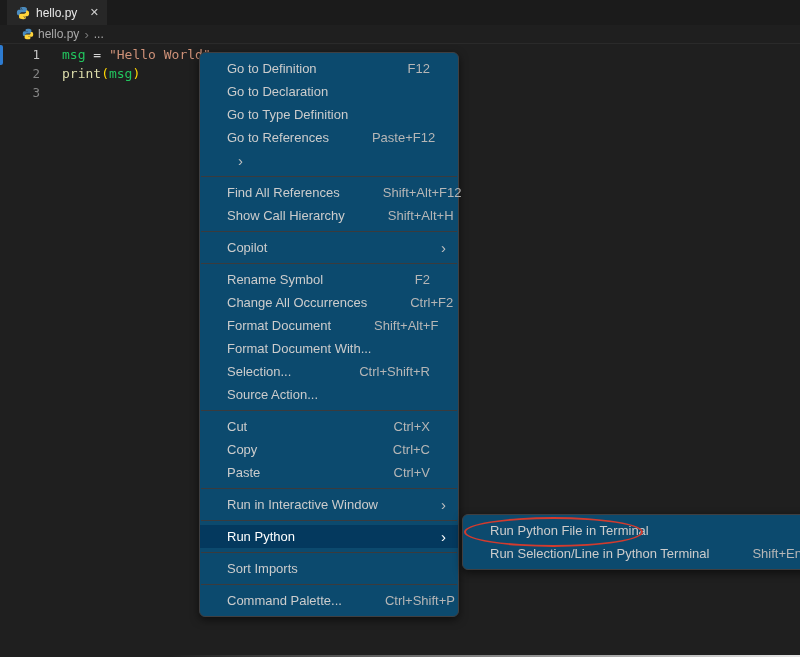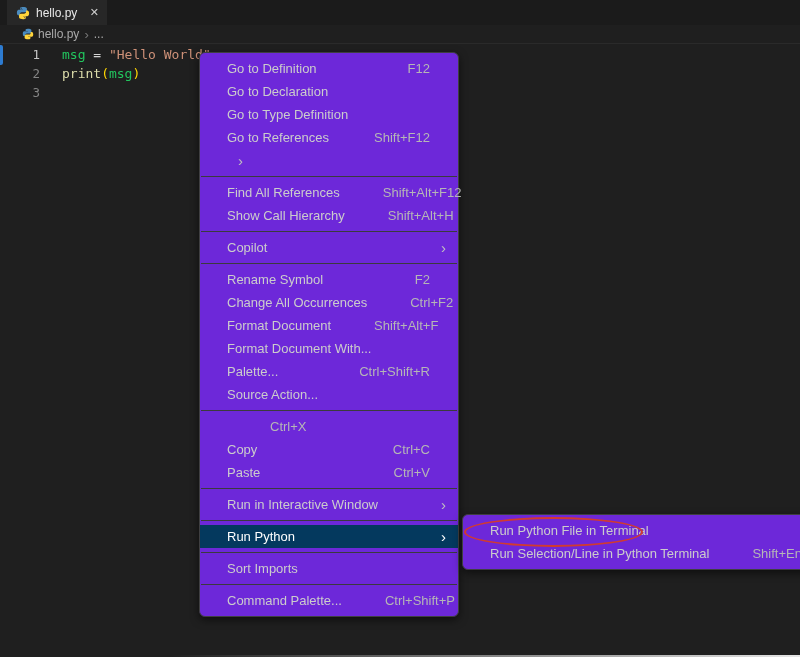--- a/index.html
+++ b/index.html
@@ -61,21 +61,21 @@
   .tok-bracket  { color: #ffd700; }
 
   .left-accent {
     position: absolute; left: 0; top: 45px; width: 3px; height: 20px;
     background: #2d7bd0; border-radius: 0 2px 2px 0;
   }
 
   
   .menu {
     position: absolute;
-    background: #6d28d9;
+    background: #0c4a6e;
     border: 1px solid #3f3f41;
     border-radius: 6px;
     box-shadow: 0 3px 9px rgba(0,0,0,0.55);
     padding: 4px 0;
     font-size: 13px;
     color: #cccccc;
   }
   .context-menu { left: 199px; top: 52px; width: 260px; }
   .submenu { left: 462px; top: 514px; width: 348px; }
   .menu-item {
@@ -158,21 +158,21 @@
     <div class="menu-item">
       <span class="menu-label">Go to Declaration</span>
       <span class="menu-end"></span>
     </div>
     <div class="menu-item">
       <span class="menu-label">Go to Type Definition</span>
       <span class="menu-end"></span>
     </div>
     <div class="menu-item">
       <span class="menu-label">Go to References</span>
-      <span class="menu-shortcut">Shift+F12</span>
+      <span class="menu-shortcut">Paste+F12</span>
       <span class="menu-end"></span>
     </div>
     <div class="menu-item">
       <span class="menu-end">›</span>
     </div>
     <div class="menu-separator"></div>
     <div class="menu-item">
       <span class="menu-label">Find All References</span>
       <span class="menu-shortcut">Shift+Alt+F12</span>
       <span class="menu-end"></span>
@@ -201,30 +201,31 @@
     <div class="menu-item">
       <span class="menu-label">Format Document</span>
       <span class="menu-shortcut">Shift+Alt+F</span>
       <span class="menu-end"></span>
     </div>
     <div class="menu-item">
       <span class="menu-label">Format Document With...</span>
       <span class="menu-end"></span>
     </div>
     <div class="menu-item">
-      <span class="menu-label">Palette...</span>
+      <span class="menu-label">Selection...</span>
       <span class="menu-shortcut">Ctrl+Shift+R</span>
       <span class="menu-end"></span>
     </div>
     <div class="menu-item">
       <span class="menu-label">Source Action...</span>
       <span class="menu-end"></span>
     </div>
     <div class="menu-separator"></div>
     <div class="menu-item">
+      <span class="menu-label">Cut</span>
       <span class="menu-shortcut">Ctrl+X</span>
       <span class="menu-end"></span>
     </div>
     <div class="menu-item">
       <span class="menu-label">Copy</span>
       <span class="menu-shortcut">Ctrl+C</span>
       <span class="menu-end"></span>
     </div>
     <div class="menu-item">
       <span class="menu-label">Paste</span>

